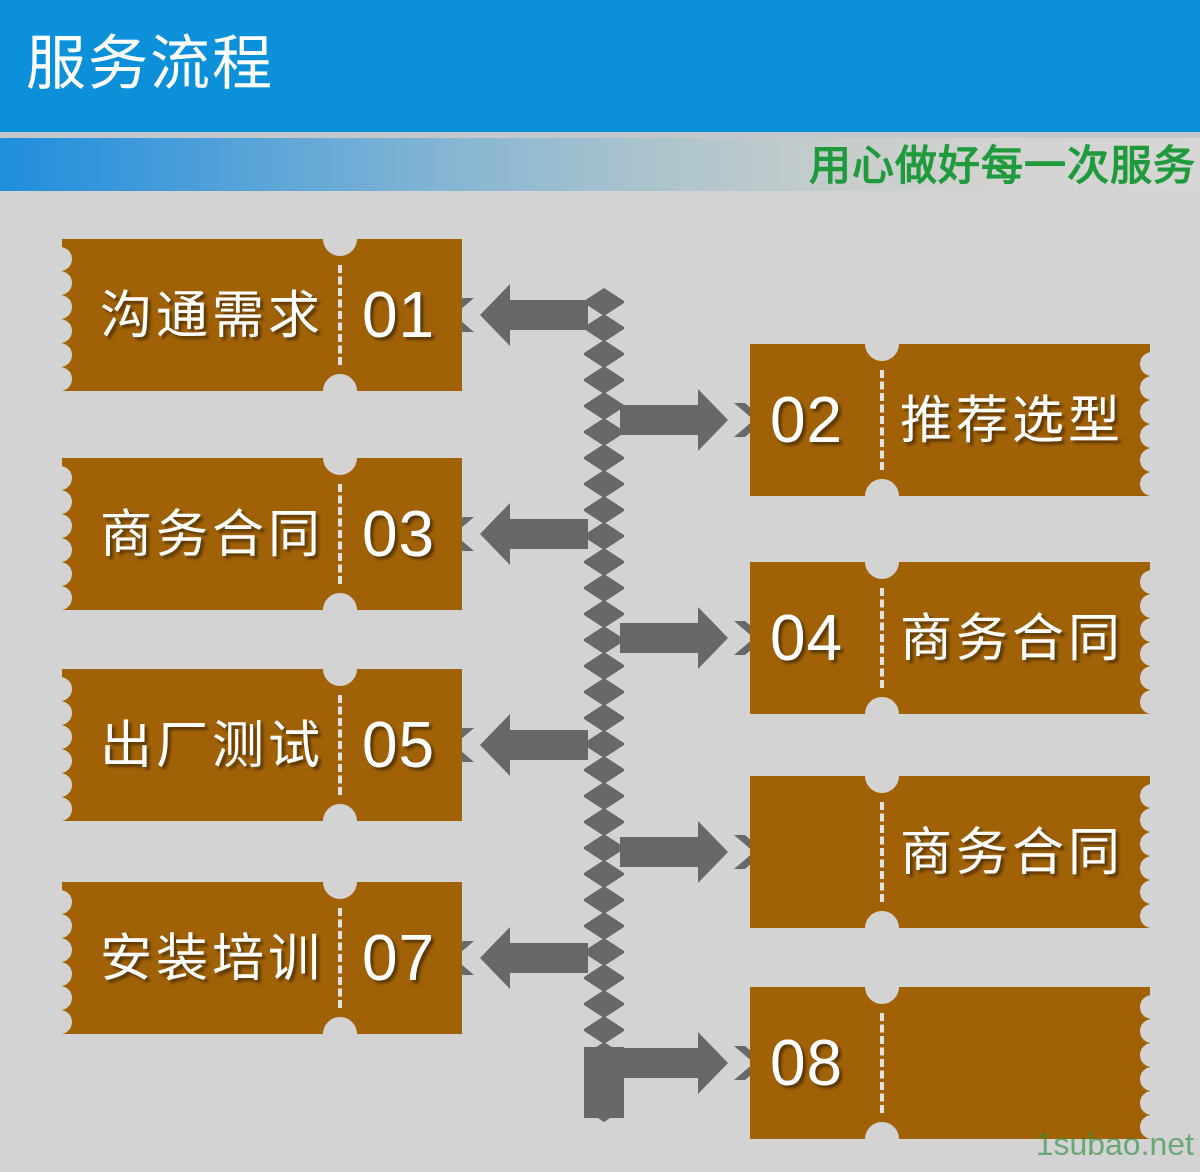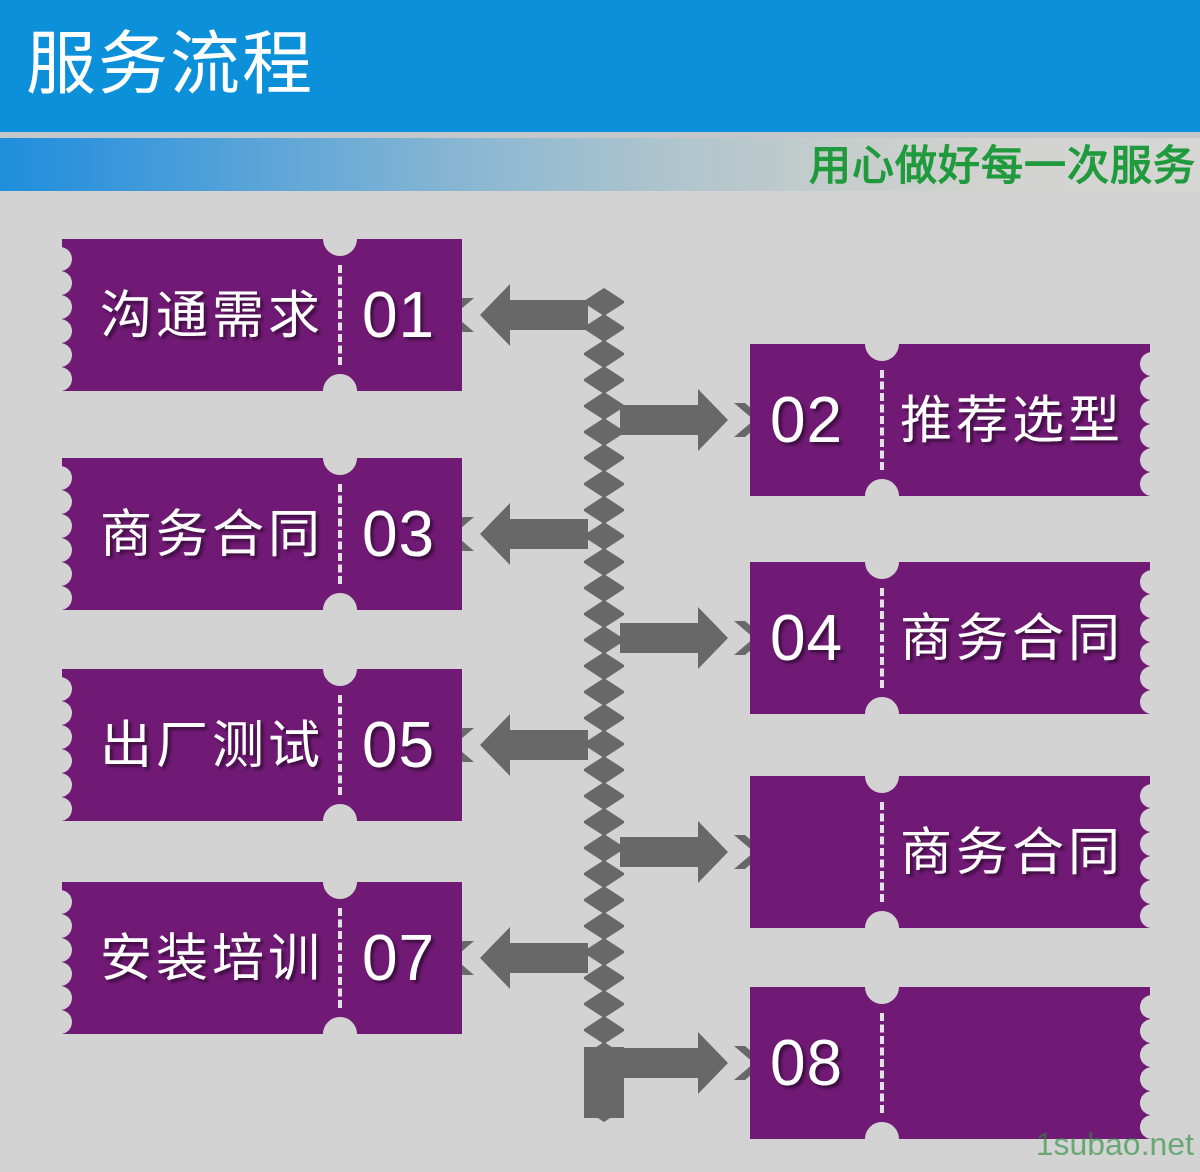--- a/index.html
+++ b/index.html
@@ -22,21 +22,21 @@
     position: absolute;
     left: 0; top: 0;
     width: 1200px;
     height: 132px;
     background: #0b90d9;
   }
   #page-title {
     position: absolute;
     left: 26px;
     top: 8px;
-    font-size: 70px;
+    font-size: 60px;
     line-height: 112px;
     color: #ffffff;
     font-weight: 400;
     letter-spacing: 2px;
     white-space: nowrap;
   }
   #header-divider {
     position: absolute;
     left: 0; top: 132px;
     width: 1200px;
@@ -63,21 +63,21 @@
     font-weight: 700;
     letter-spacing: 1px;
     white-space: nowrap;
   }
 
   
   .ticket {
     position: absolute;
     width: 400px;
     height: 152px;
-    background: #701a75;
+    background: #a16207;
     color: #ffffff;
     text-align: center;
   }
   .ticket .face {
     position: absolute;
     inset: 0;
     display: flex;
     align-items: center;
   }
   .ticket-label {

